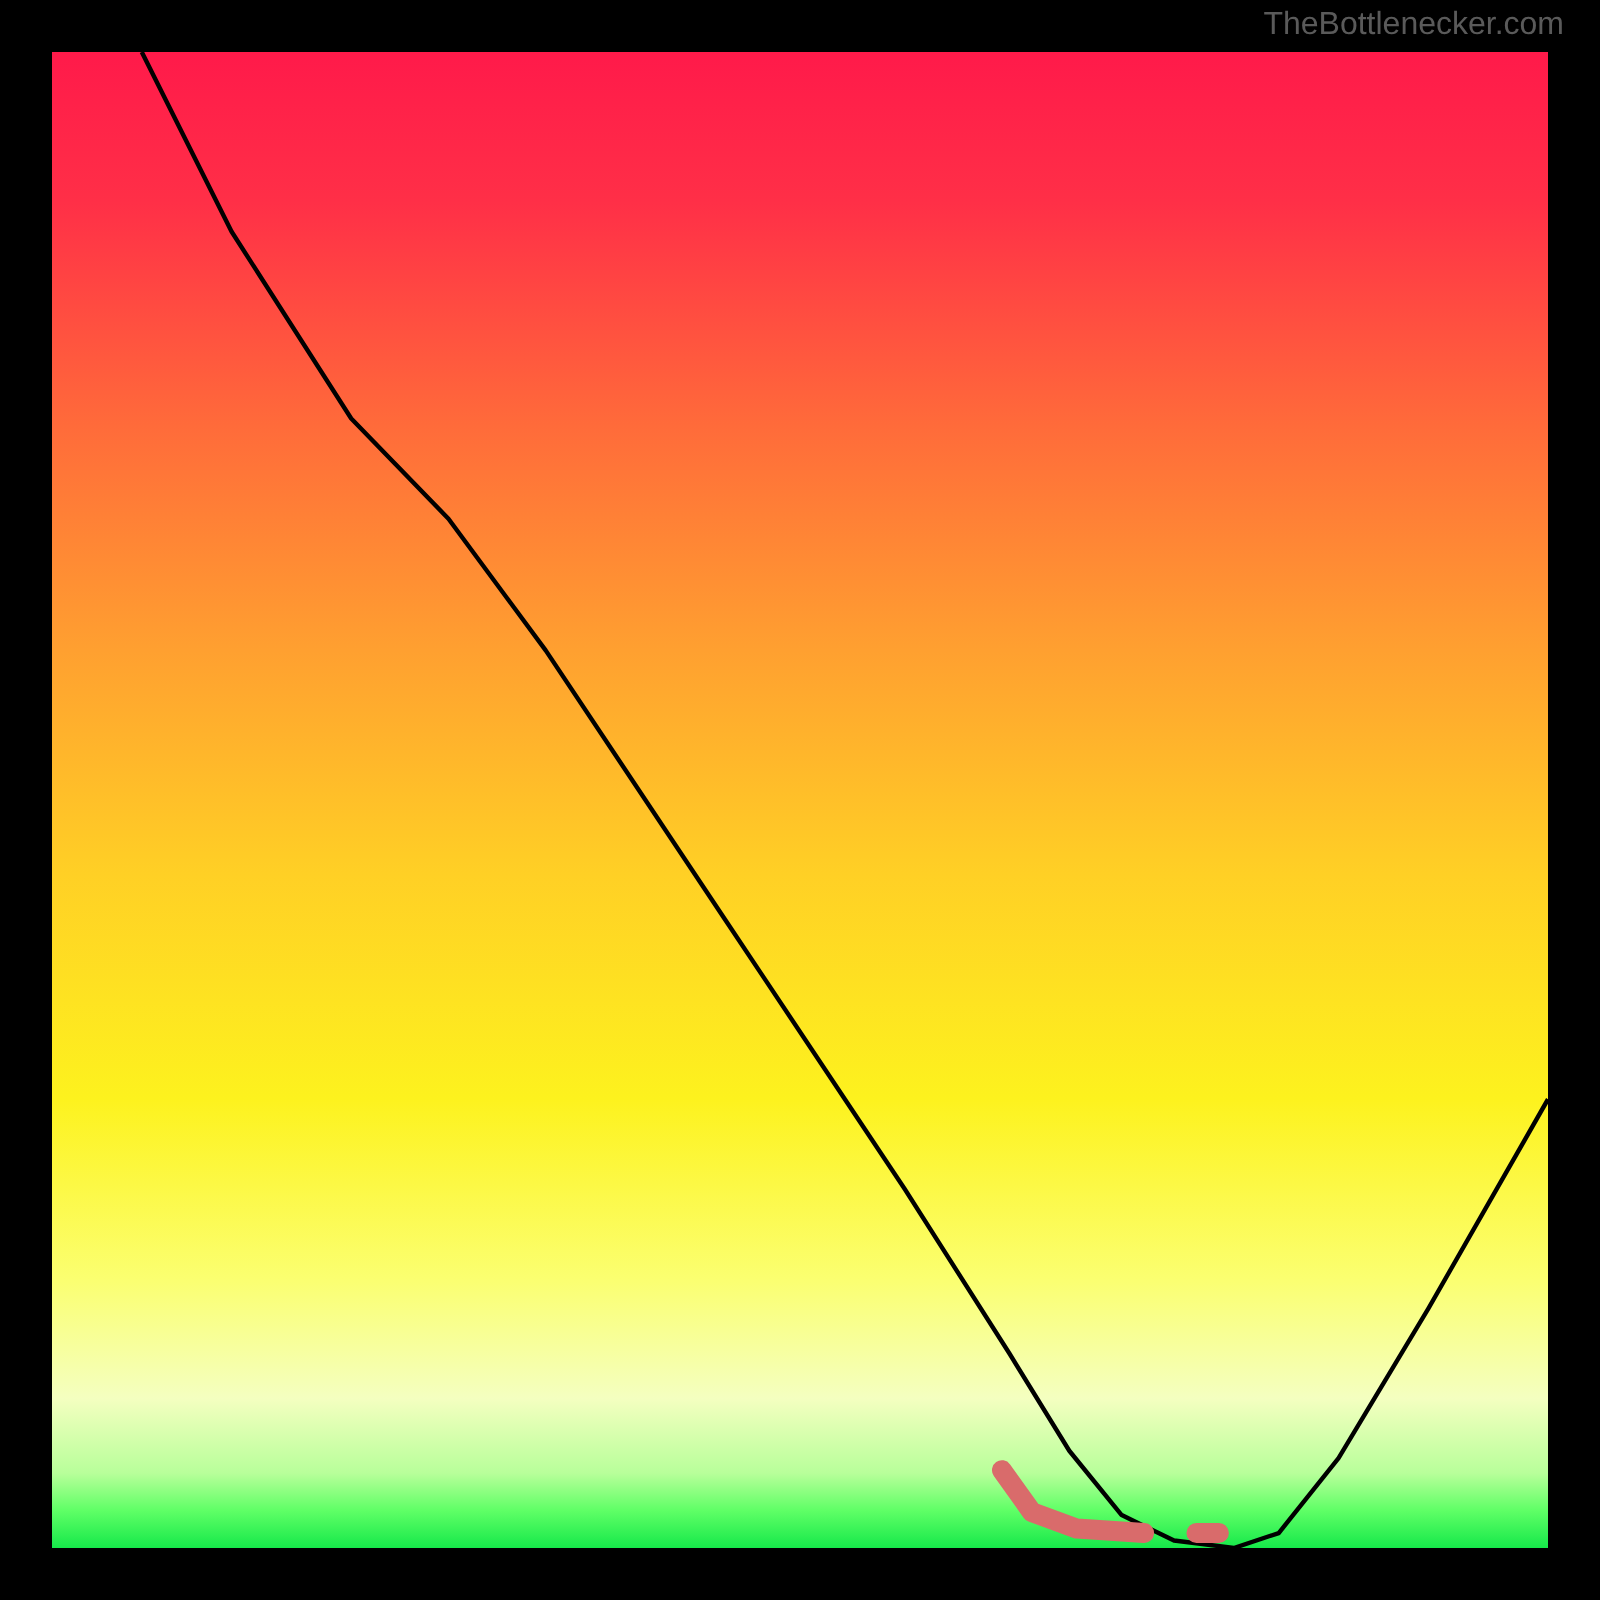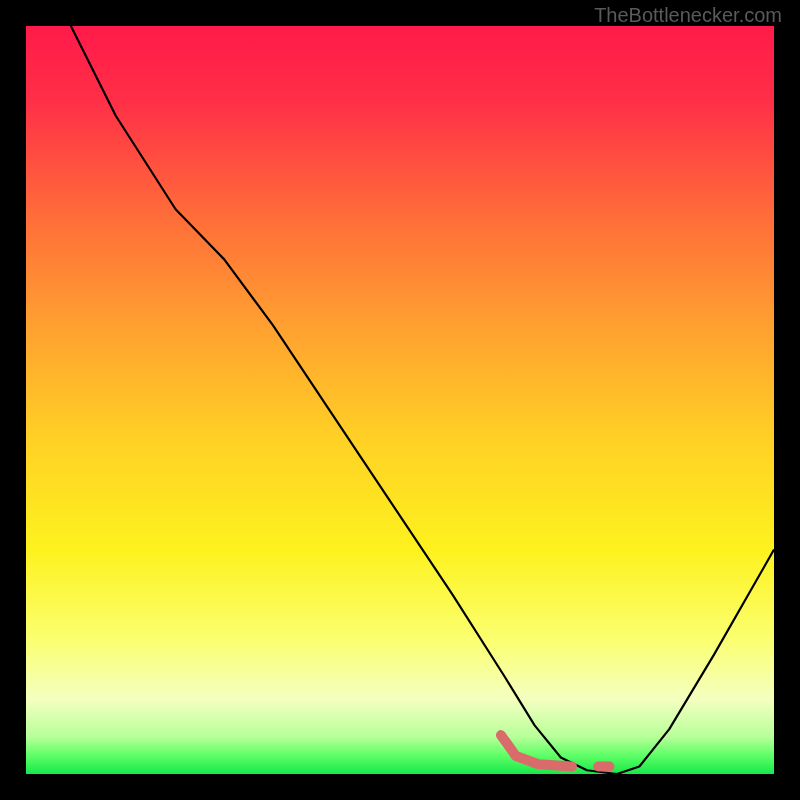--- a/index.html
+++ b/index.html
@@ -8,21 +8,21 @@
     height: 800px;
     background: #000;
     position: relative;
     font-family: Arial, sans-serif;
   }
   .watermark {
     position: absolute;
     top: 4px;
     right: 18px;
     color: #5a5a5a;
-    font-size: 20px;
+    font-size: 16px;
     font-weight: 500;
     z-index: 10;
   }
   .plot-frame {
     position: absolute;
     top: 26px;
     left: 26px;
     width: 748px;
     height: 748px;
     background: #000;

